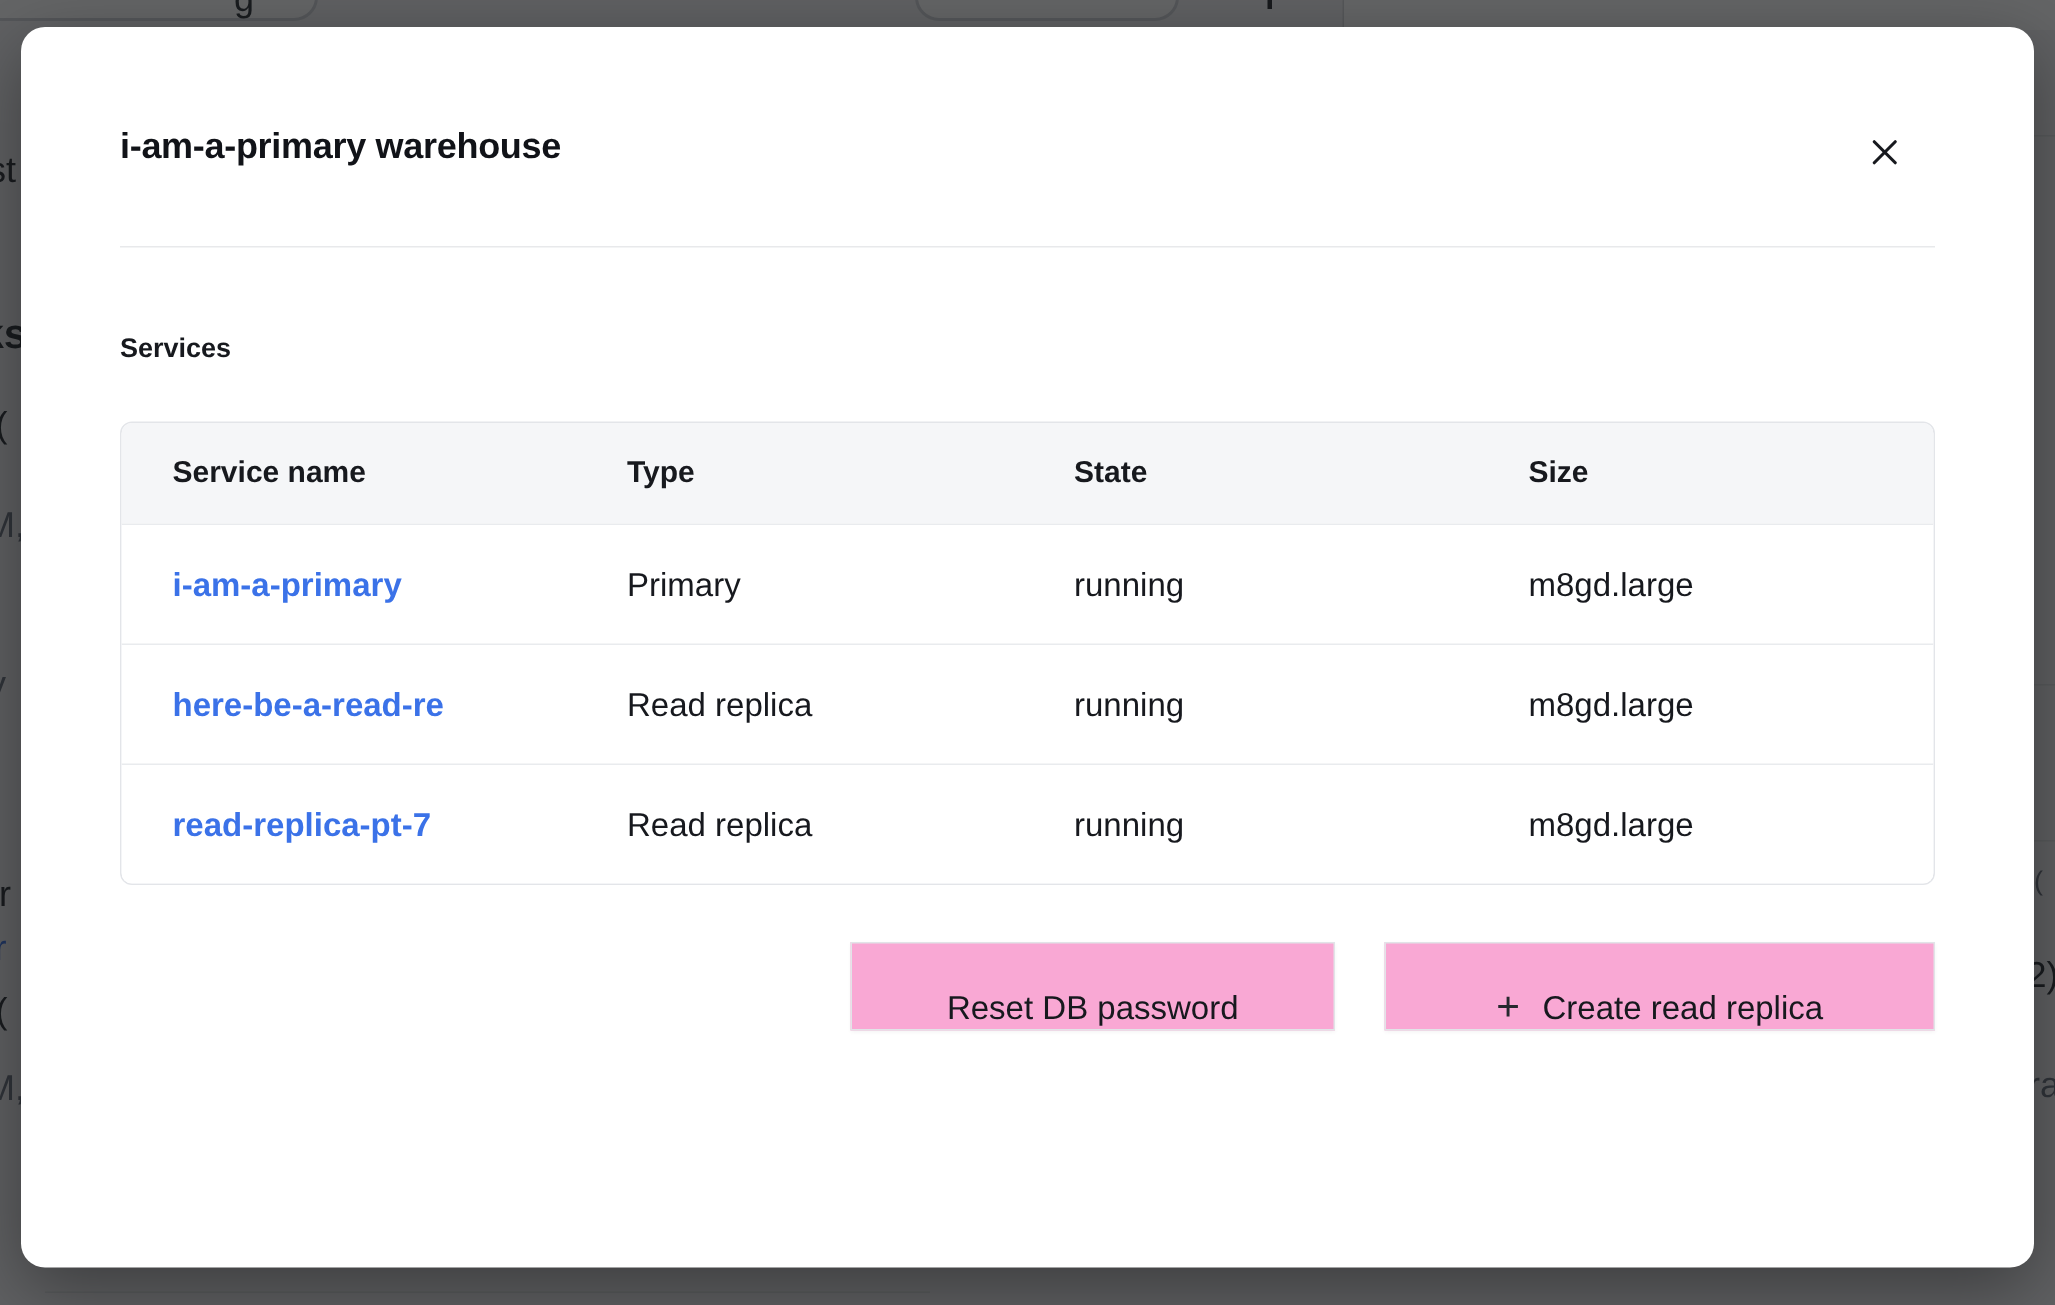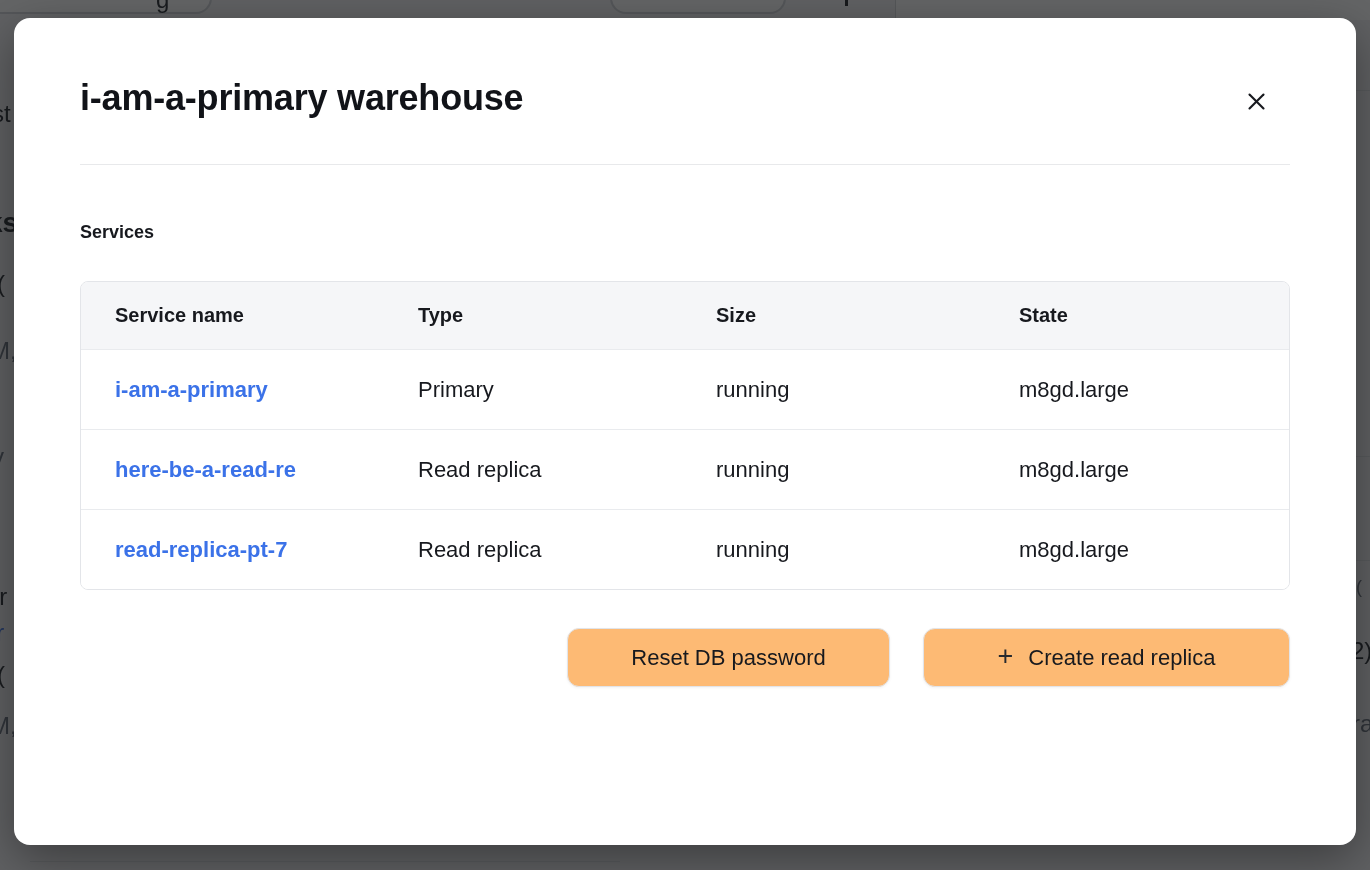--- a/index.html
+++ b/index.html
@@ -56,21 +56,21 @@
   
   .modal {
     position: absolute; left: 14px; top: 18px;
     width: 1342px; height: 827px;
     background: #ffffff; border-radius: 16px;
     box-shadow: 0 14px 48px rgba(0,0,0,0.38);
     padding: 0 66px;
   }
   .modal-title {
     margin: 0; padding-top: 60px;
-    font-size: 36px; line-height: 40px; font-weight: 700;
+    font-size: 24px; line-height: 40px; font-weight: 700;
     letter-spacing: -0.2px; color: #111318;
   }
   .modal-desc {
     margin: 22px 0 0 0; width: 1000px;
     font-size: 22.5px; line-height: 43px;
     color: var(--text-secondary);
   }
   .close-btn {
     position: absolute; top: 70px; right: 85px;
     width: 30px; height: 30px; padding: 0;
@@ -110,26 +110,26 @@
   }
   .name-cell { width: 244px; overflow: hidden; white-space: nowrap; }
   .svc-link { color: var(--link); text-decoration: none; cursor: pointer; font-weight: bold; }
 
   
   .modal-footer {
     margin-top: 38px;
     display: flex; justify-content: flex-end; gap: 33px;
   }
   .btn {
-    height: 59px; border-radius: 12px;
+    height: 59px; border-radius: 0;
     border: 1px solid var(--button-border);
-    background: #fdba74; color: var(--text-primary);
+    background: #f9a8d4; color: var(--text-primary);
     font-family: "Liberation Sans", sans-serif;
     font-size: 22px;
-    display: flex; align-items: center; justify-content: center;
+    display: flex; align-items: flex-end; justify-content: center;
     cursor: pointer;
     box-shadow: 0 1px 3px rgba(0,0,0,0.05);
   }
   .btn-reset  { width: 323px; }
   .btn-create { width: 367px; gap: 15px; }
   .plus-glyph { font-size: 27px; font-weight: 300; line-height: 1; margin-top: -3px; color: #26292e; }
 </style>
 </head>
 <body>
 
@@ -173,22 +173,22 @@
   <h1 class="modal-title">i-am-a-primary warehouse</h1>
 
   <hr class="divider">
 
   <h2 class="section-heading">Services</h2>
 
   <div class="svc-table">
     <div class="t-head">
       <div>Service name</div>
       <div>Type</div>
+      <div>State</div>
       <div>Size</div>
-      <div>State</div>
     </div>
 
     <div class="t-row">
       <div class="name-cell">
         <a class="svc-link" href="#">i-am-a-primary</a>
       </div>
       <div>Primary</div>
       <div>running</div>
       <div>m8gd.large</div>
     </div>

